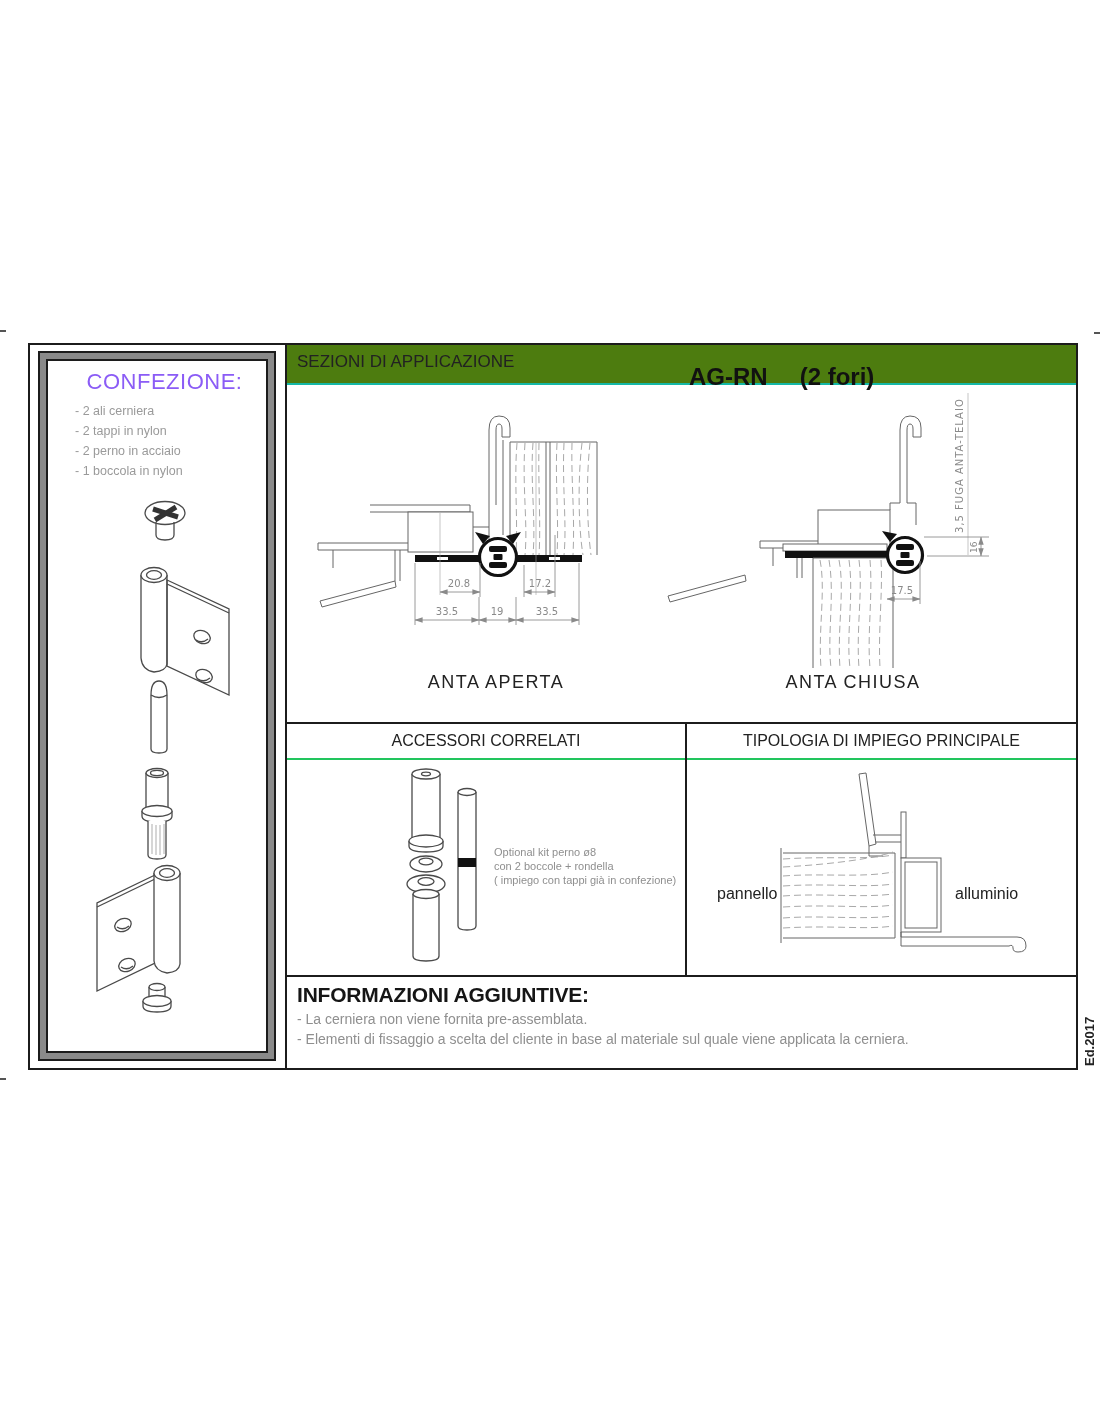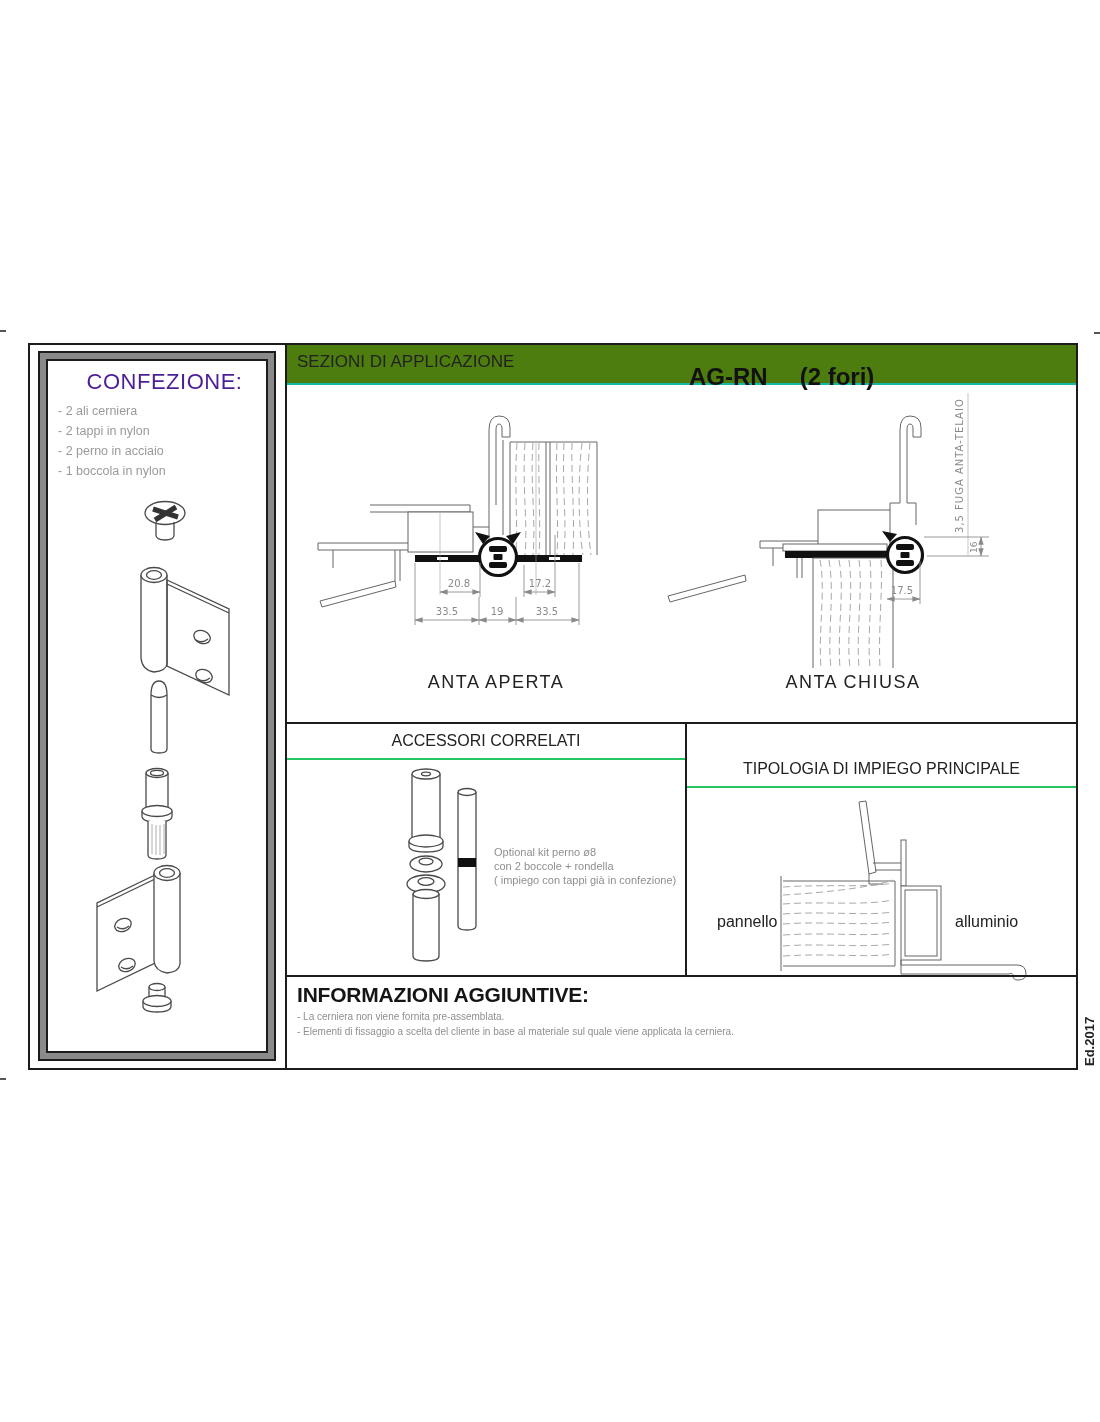--- a/index.html
+++ b/index.html
@@ -6,39 +6,39 @@
   .page{position:relative;width:1100px;height:1422px;background:#fff;overflow:hidden;
         font-family:"Liberation Sans", sans-serif;color:#1d1d1d;}
   .tick{position:absolute;background:#555;}
   .frame{position:absolute;left:28px;top:343px;width:1050px;height:727px;
          border:2px solid #1c1c1c;box-sizing:border-box;background:#fff;}
   
   .confbox{position:absolute;left:8px;top:6px;width:238px;height:710px;
            border:2px solid #1c1c1c;box-sizing:border-box;}
   .confbox-mid{position:absolute;inset:0;border:6px solid #8a8a8a;box-sizing:border-box;}
   .confbox-inner{position:absolute;inset:0;border:2px solid #1c1c1c;box-sizing:border-box;background:#fff;overflow:hidden;}
-  .conf-title{margin-top:8px;text-align:center;font-size:22px;letter-spacing:.5px;color:#4c1d95;padding-left:15px;}
-  .conf-list{margin:6px 0 0 10px;padding:0;list-style:none;font-size:12.5px;color:#9a9a9a;line-height:1.6;}
+  .conf-title{margin-top:8px;text-align:center;font-size:22px;letter-spacing:.5px;color:#8b5cf6;padding-left:15px;}
+  .conf-list{margin:6px 0 0 27px;padding:0;list-style:none;font-size:12.5px;color:#9a9a9a;line-height:1.6;}
   .hinge-svg{display:block;margin:2px auto 0 auto;}
   
   .right-area{position:absolute;left:255px;top:0;right:0;bottom:0;border-left:2px solid #1c1c1c;}
   .hdr-row{position:absolute;left:0;top:0;right:0;height:38px;border-bottom:2px solid #14b8a6;background:#4d7c0f;}
   .hdr-left{position:absolute;left:10px;top:7px;font-size:17px;color:#222;}
   .hdr-prod{position:absolute;left:402px;top:18px;font-size:24px;font-weight:bold;color:#111;}
   .hdr-prod .variant{margin-left:32px;}
   .sections-cell{position:absolute;left:0;top:40px;width:789px;height:337px;}
   .row2{position:absolute;left:0;top:377px;width:789px;height:251px;border-top:2px solid #1c1c1c;display:flex;}
   .acc-cell{width:398px;border-right:2px solid #1c1c1c;box-sizing:content-box;}
-  .tip-cell{flex:1;margin-top:28px;}
+  .tip-cell{flex:1;}
   .cell-hdr{height:34px;border-bottom:2px solid #22c55e;text-align:center;line-height:34px;
             font-size:16px;color:#222;}
   .cell-body{position:relative;height:213px;}
   .info-cell{position:absolute;left:0;top:630px;right:0;bottom:0;border-top:2px solid #1c1c1c;padding:6px 0 7px 10px;box-sizing:border-box;}
   .info-title{font-size:21px;font-weight:600;letter-spacing:-0.2px;color:#151515;}
-  .info-line{font-size:10px;color:#8f8f8f;margin-top:4px;}
+  .info-line{font-size:14px;color:#8f8f8f;margin-top:4px;}
   .info-line:first-of-type{margin-top:14px;}
   .edition{position:absolute;left:1082px;top:1066px;transform-origin:0 0;transform:rotate(-90deg);
            font-size:13px;font-weight:bold;color:#222;white-space:nowrap;}
   
   text{font-family:"DejaVu Sans", sans-serif;}
   .dimtxt{font-size:10px;fill:#8a8a8a;}
   .dimln{stroke:#8f8f8f;stroke-width:0.9;fill:none;}
   .thin{stroke:#9f9f9f;stroke-width:0.6;fill:none;}
   .prof{stroke:#666;stroke-width:1;fill:none;}
   .proff{stroke:#666;stroke-width:1;fill:#fff;}

